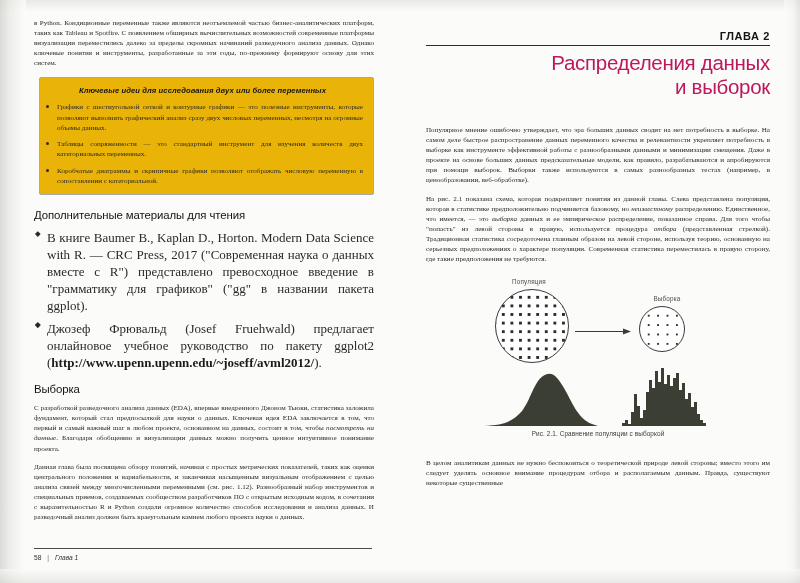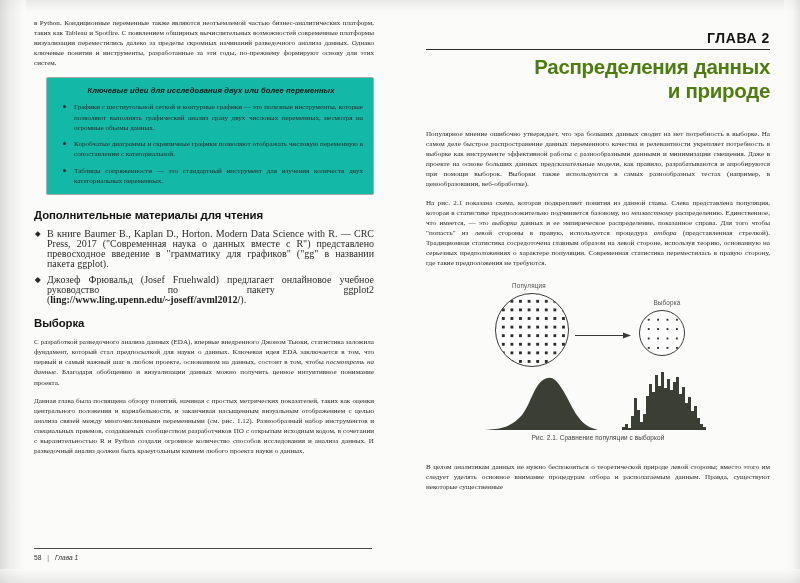--- a/index.html
+++ b/index.html
@@ -68,23 +68,23 @@
     color: #2a2a28;
   }
   p.body.tight { margin-bottom: 6px; }
   .it { font-style: italic; margin-top: 7px; }
   .bd { font-weight: bold; }
 
   
   .callout {
     border: 1px solid #a9a9a5;
     border-radius: 2px;
-    margin: 9px 0 14px 12px;
-    padding: 7px 10px 7px 12px;
-    background: #14b8a6;
+    margin: 9px 0 14px 5px;
+    padding: 7px 10px 7px 2px;
+    background: #eab308;
   }
   .callout-title {
     font-family: "Liberation Sans", "DejaVu Sans", sans-serif;
     font-weight: bold;
     font-style: italic;
     font-size: 7.6px;
     text-align: center;
     margin: 1px 0 7px 0;
     color: #121212;
     letter-spacing: .1px;
@@ -110,39 +110,39 @@
     top: 2.6px;
     width: 3.2px;
     height: 3.2px;
     border-radius: 50%;
     background: #2a2a28;
   }
 
   
   h2.section {
     font-family: "Liberation Sans", "DejaVu Sans", sans-serif;
-    font-weight: bold;
+    font-weight: normal;
     font-size: 11.4px;
     margin: 12px 0 8px 0;
     color: #131313;
     letter-spacing: -.1px;
   }
 
   
   ul.diamond-list {
     list-style: none;
     margin: 0 0 10px 0;
     padding: 0;
   }
   ul.diamond-list li {
     position: relative;
     padding-left: 13px;
     margin-bottom: 6px;
-    font-size: 10px;
-    line-height: 10px;
+    font-size: 13px;
+    line-height: 17px;
     text-align: justify;
     color: #2a2a28;
   }
   ul.diamond-list li .diamond {
     position: absolute;
     left: 2px;
     top: 3.1px;
     width: 3.6px;
     height: 3.6px;
     background: #2a2a28;
@@ -173,36 +173,36 @@
   .footer-line .chap { font-style: italic; }
 
   
   .chapter-head {
     text-align: right;
     margin-bottom: 26px;
   }
   .chapter-kicker {
     font-family: "Liberation Sans", "DejaVu Sans", sans-serif;
     font-weight: bold;
-    font-size: 14px;
+    font-size: 11px;
     letter-spacing: .6px;
     color: #141414;
     margin: 12px 0 3px 0;
   }
   .chapter-rule {
     border-top: 1.4px solid #2b2b2b;
     width: 100%;
     margin: 0 0 5px 0;
   }
   .chapter-title {
     font-family: "Liberation Sans", "DejaVu Sans", sans-serif;
-    font-weight: bold;
+    font-weight: normal;
     font-size: 20.5px;
     line-height: 24px;
-    color: #4d7c0f;
+    color: #be185d;
     letter-spacing: -.3px;
     text-align: right;
   }
 
   
   .figure {
     margin: 14px 0 4px 0;
     position: relative;
     height: 148px;
   }
@@ -273,42 +273,42 @@
 
     <div class="callout">
       <div class="callout-title">Ключевые идеи для исследования двух или более переменных</div>
       <ul class="callout-list">
         <li>
           <span class="bullet"></span>
           <span>Графики с шестиугольной сеткой и контурные графики — это полезные инструменты, которые позволяют выполнять графический анализ сразу двух числовых переменных, несмотря на огромные объемы данных.</span>
         </li>
         <li>
           <span class="bullet"></span>
-          <span>Коробчатые диаграммы и скрипичные графики позволяют отображать числовую переменную в сопоставлении с категориальной.</span>
+          <span>Таблицы сопряженности — это стандартный инструмент для изучения количеств двух категориальных переменных.</span>
         </li>
         <li>
           <span class="bullet"></span>
-          <span>Таблицы сопряженности — это стандартный инструмент для изучения количеств двух категориальных переменных.</span>
+          <span>Коробчатые диаграммы и скрипичные графики позволяют отображать числовую переменную в сопоставлении с категориальной.</span>
         </li>
       </ul>
     </div>
 
     <h2 class="section">Дополнительные материалы для чтения</h2>
 
     <ul class="diamond-list">
       <li>
         <span class="diamond"></span>
         <span>В книге Baumer B., Kaplan D., Horton. Modern Data Science with R. — CRC Press, 2017 ("Современная наука о данных вместе с R") представлено превосходное введение в "грамматику для графиков" ("gg" в названии пакета ggplot).</span>
       </li>
       <li>
         <span class="diamond"></span>
       </li>
       <li>
         <span class="diamond"></span>
-        <span>Джозеф Фрювальд (Josef Fruehwald) предлагает онлайновое учебное руководство по пакету ggplot2 (</span><a class="bd" href="#" style="color:#1b1b1b;text-decoration:none;">ling://www.ling.upenn.edu/~joseff/avml2012/</a><span>).</span>
+        <span>Джозеф Фрювальд (Josef Fruehwald) предлагает онлайновое учебное руководство по пакету ggplot2 (</span><a class="bd" href="#" style="color:#1b1b1b;text-decoration:none;">http://www.upenn.upenn.edu/~joseff/avml2012/</a><span>).</span>
       </li>
     </ul>
 
     <h2 class="section">Выборка</h2>
 
     <p class="body"><span>С разработкой разведочного анализа данных (EDA), впервые внедренного Джоном Тьюки, статистика заложила фундамент, который стал предпосылкой для науки о данных. Ключевая идея EDA заключается в том, что первый и самый важный шаг в любом проекте, основанном на данных, состоит в том, чтобы </span><span class="it">посмотреть на данные</span><span>. Благодаря обобщению и визуализации данных можно получить ценное интуитивное понимание проекта.</span></p>
 
     <p class="body">Данная глава была посвящена обзору понятий, начиная с простых метрических показателей, таких как оценки центрального положения и вариабельности, и заканчивая насыщенным визуальным отображением с целью анализа связей между многочисленными переменными (см. рис. 1.12). Разнообразный набор инструментов и специальных приемов, создаваемых сообществом разработчиков ПО с открытым исходным кодом, в сочетании с выразительностью R и Python создали огромное количество способов исследования и анализа данных. И разведочный анализ должен быть краеугольным камнем любого проекта науки о данных.</p>
 
     <div class="footer-left">
@@ -321,21 +321,21 @@
     </div>
   </div>
 
   <div class="page page-right">
 
     <div class="chapter-head">
       <div class="chapter-kicker">ГЛАВА 2</div>
       <div class="chapter-rule"></div>
       <div class="chapter-title">
         <div>Распределения данных</div>
-        <div>и природе</div>
+        <div>и выборок</div>
       </div>
     </div>
 
     <p class="body">Популярное мнение ошибочно утверждает, что эра больших данных сводит на нет потребность в выборке. На самом деле быстрое распространение данных переменного качества и релевантности укрепляет потребность в выборке как инструменте эффективной работы с разнообразными данными и минимизации смещения. Даже в проекте на основе больших данных предсказательные модели, как правило, разрабатываются и апробируются при помощи выборок. Выборки также используются в самых разнообразных тестах (например, в ценообразовании, веб-обработке).</p>
 
     <p class="body tight"><span>На рис. 2.1 показана схема, которая подкрепляет понятия из данной главы. Слева представлена популяция, которая в статистике предположительно подчиняется базовому, но </span><span class="it">неизвестному</span><span> распределению. Единственное, что имеется, — это </span><span class="it">выборка</span><span> данных и ее эмпирическое распределение, показанное справа. Для того чтобы "попасть" из левой стороны в правую, используется процедура </span><span class="it">отбора</span><span> (представленная стрелкой). Традиционная статистика сосредоточена главным образом на левой стороне, используя теорию, основанную на серьезных предположениях о характере популяции. Современная статистика переместилась в правую сторону, где такие предположения не требуются.</span></p>
 
     <div class="figure">
       <div class="fig-label pop-label">Популяция</div>
       <div class="dot-circle pop-circle"></div>

